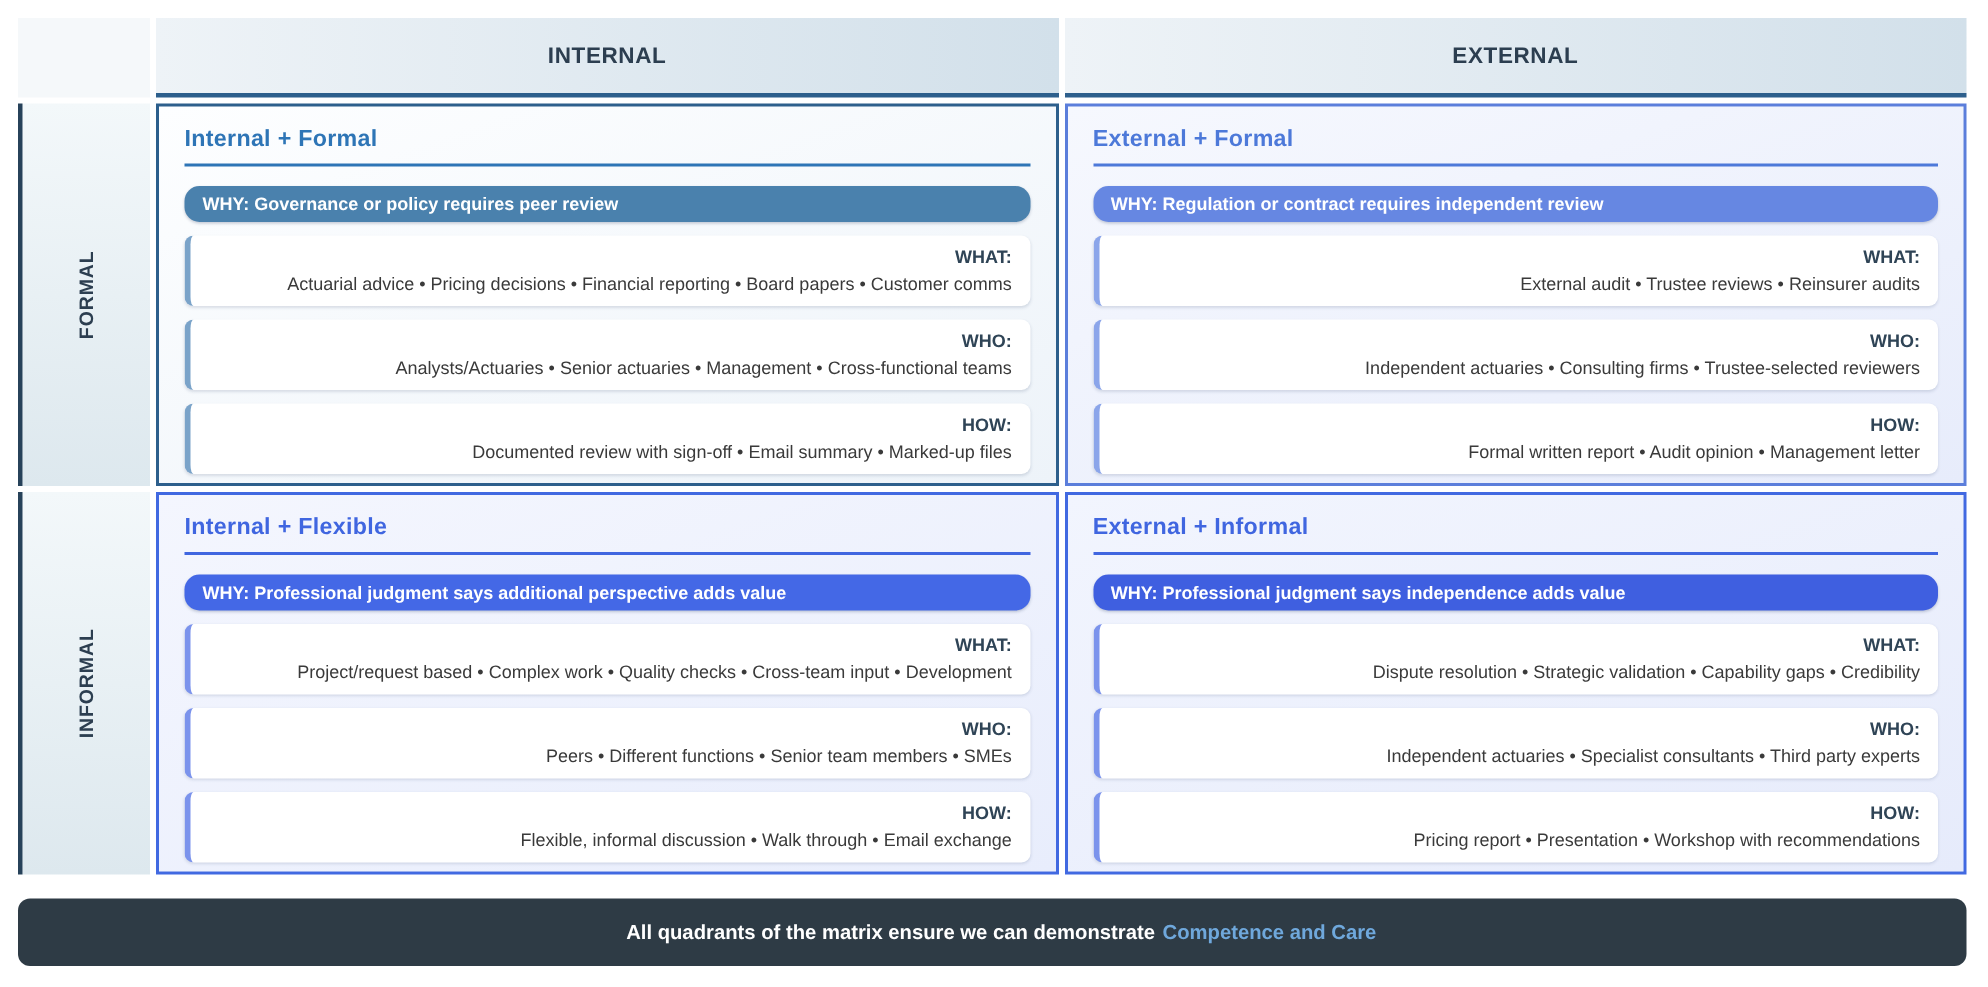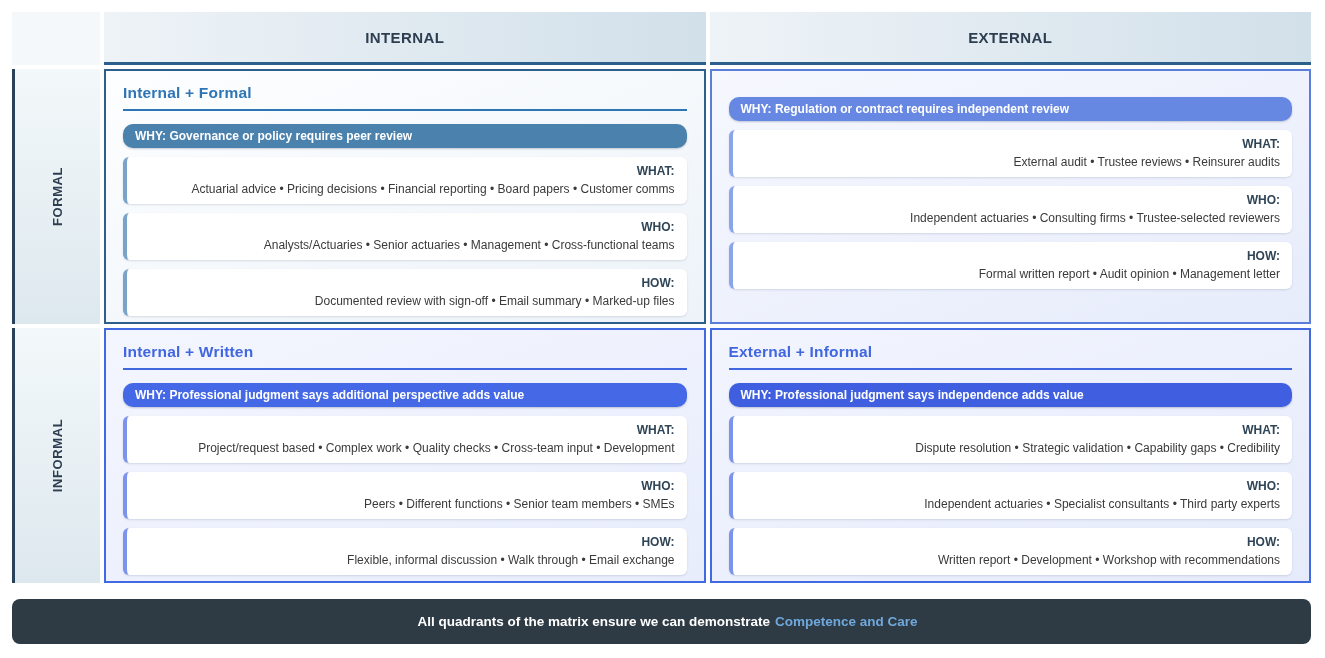--- a/index.html
+++ b/index.html
@@ -146,41 +146,42 @@
         <div class="card-label">WHO:</div>
         <div class="card-text">Analysts/Actuaries • Senior actuaries • Management • Cross-functional teams</div>
       </div>
       <div class="info-card">
         <div class="card-label">HOW:</div>
         <div class="card-text">Documented review with sign-off • Email summary • Marked-up files</div>
       </div>
     </div>
 
     <div class="quadrant" style="--accent: #4d79d9; --border: #5b7edb; --why-bg: #6687e2; --card-edge: #8ba5ea; --bg-start: #f6f8fe; --bg-end: #e7ecfb;">
+      <h2 class="q-title">External + Formal</h2>
       <div class="why-bar">WHY: Regulation or contract requires independent review</div>
       <div class="info-card">
         <div class="card-label">WHAT:</div>
         <div class="card-text">External audit • Trustee reviews • Reinsurer audits</div>
       </div>
       <div class="info-card">
         <div class="card-label">WHO:</div>
         <div class="card-text">Independent actuaries • Consulting firms • Trustee-selected reviewers</div>
       </div>
       <div class="info-card">
         <div class="card-label">HOW:</div>
         <div class="card-text">Formal written report • Audit opinion • Management letter</div>
       </div>
     </div>
 
     <div class="row-header">
       <span class="vlabel">INFORMAL</span>
     </div>
 
     <div class="quadrant" style="--accent: #4066e0; --border: #4169e1; --why-bg: #4468e6; --card-edge: #7b93ec; --bg-start: #f4f6fe; --bg-end: #e8edfc;">
-      <h2 class="q-title">Internal + Written</h2>
+      <h2 class="q-title">Internal + Flexible</h2>
       <div class="why-bar">WHY: Professional judgment says additional perspective adds value</div>
       <div class="info-card">
         <div class="card-label">WHAT:</div>
         <div class="card-text">Project/request based • Complex work • Quality checks • Cross-team input • Development</div>
       </div>
       <div class="info-card">
         <div class="card-label">WHO:</div>
         <div class="card-text">Peers • Different functions • Senior team members • SMEs</div>
       </div>
       <div class="info-card">
@@ -195,21 +196,21 @@
       <div class="info-card">
         <div class="card-label">WHAT:</div>
         <div class="card-text">Dispute resolution • Strategic validation • Capability gaps • Credibility</div>
       </div>
       <div class="info-card">
         <div class="card-label">WHO:</div>
         <div class="card-text">Independent actuaries • Specialist consultants • Third party experts</div>
       </div>
       <div class="info-card">
         <div class="card-label">HOW:</div>
-        <div class="card-text">Written report • Development • Workshop with recommendations</div>
+        <div class="card-text">Pricing report • Presentation • Workshop with recommendations</div>
       </div>
     </div>
 
   </div>
 
   <div class="footer-banner" style="background: rgb(46, 59, 69); padding-left: 12px;">
     <span class="footer-text">All quadrants of the matrix ensure we can demonstrate</span>
     <span class="footer-highlight" style="color: rgb(111, 168, 220);">Competence and Care</span>
   </div>
 </div>

